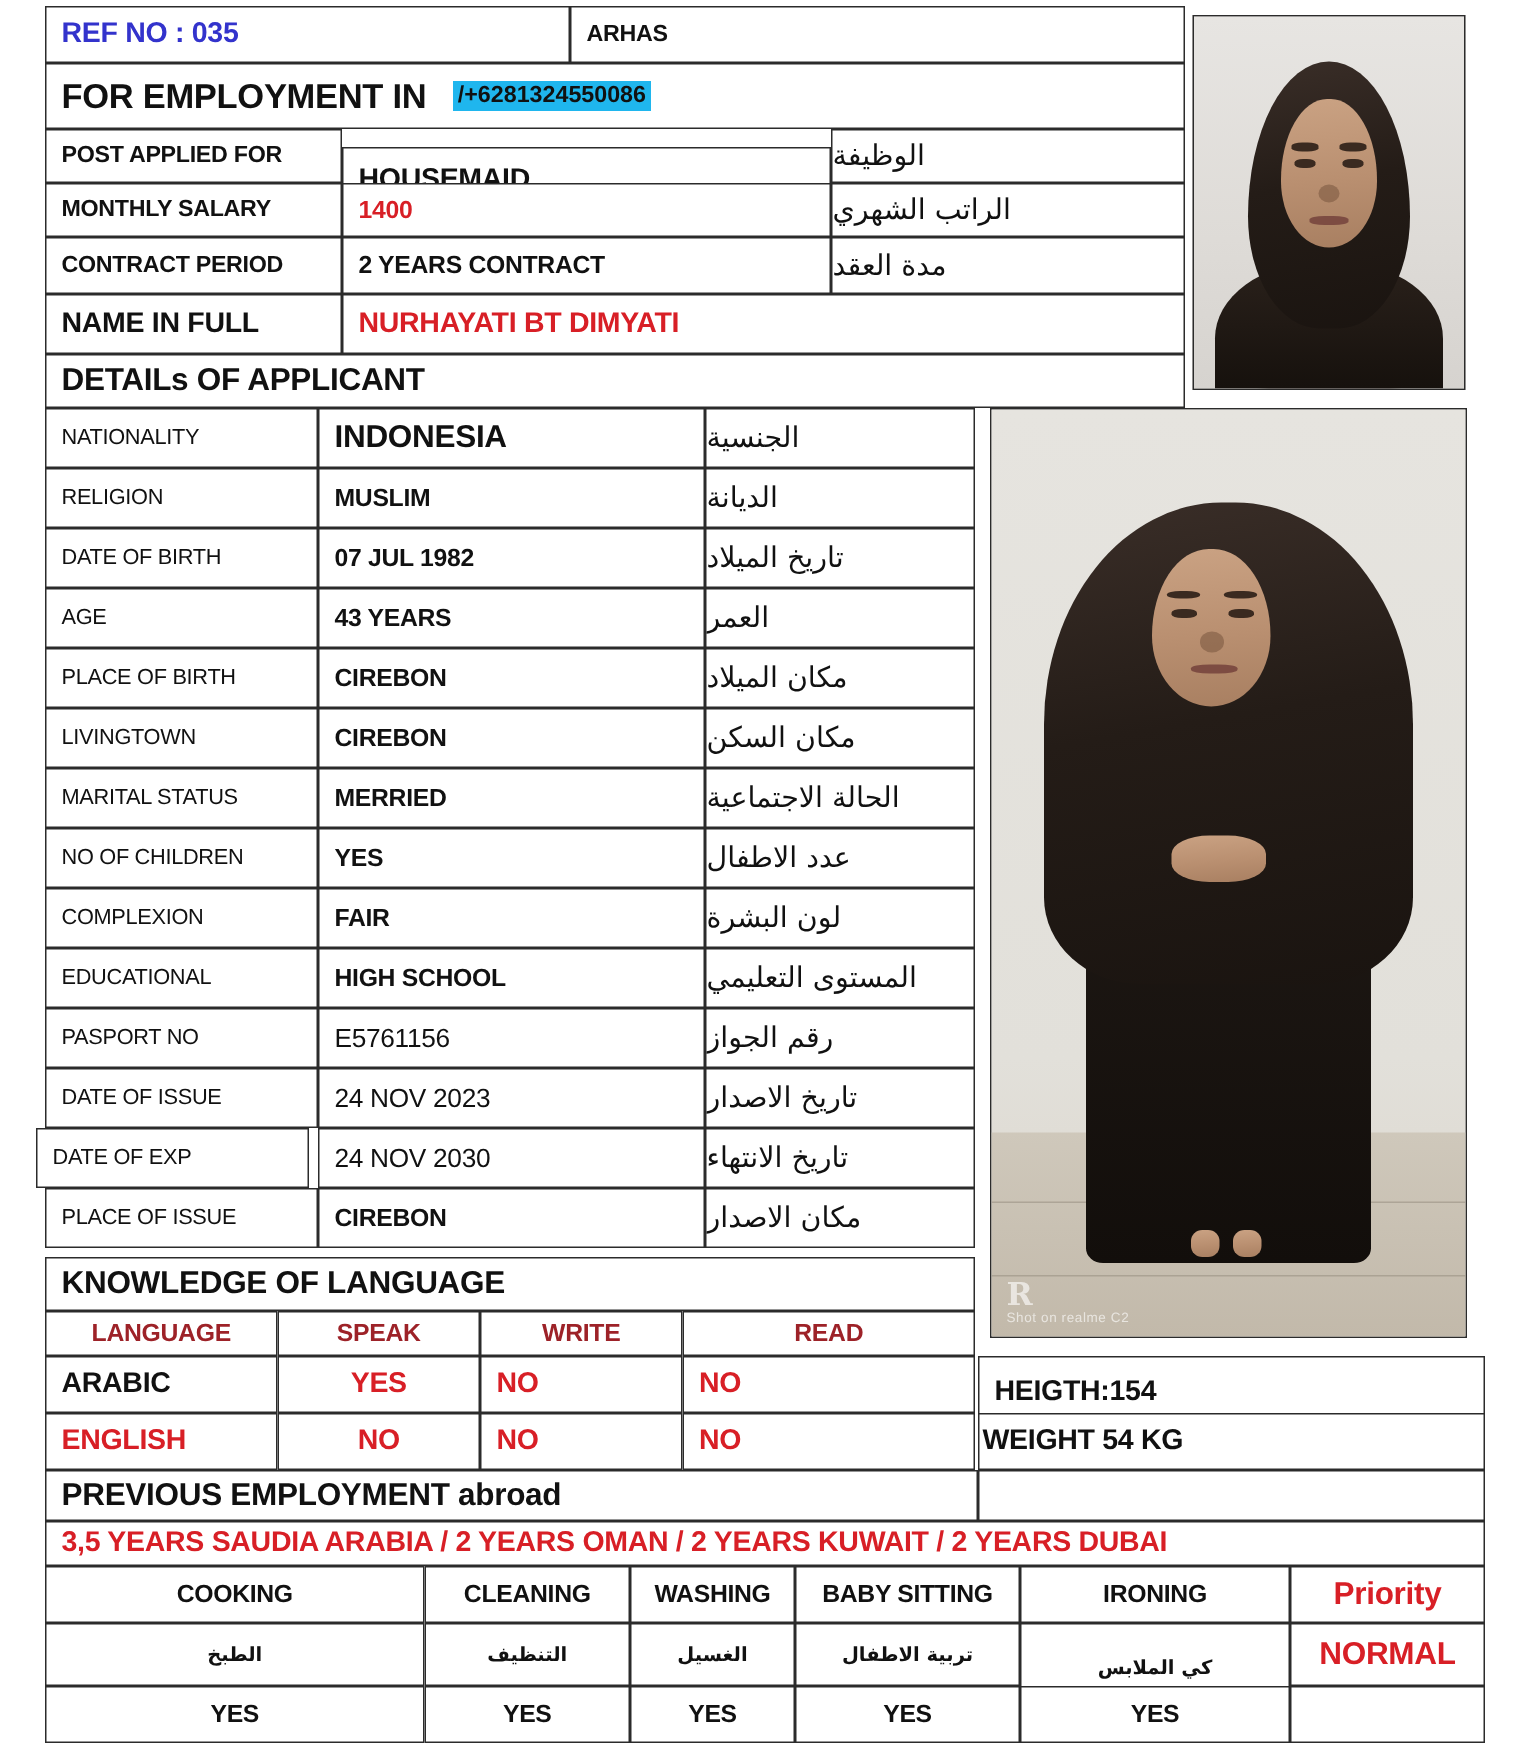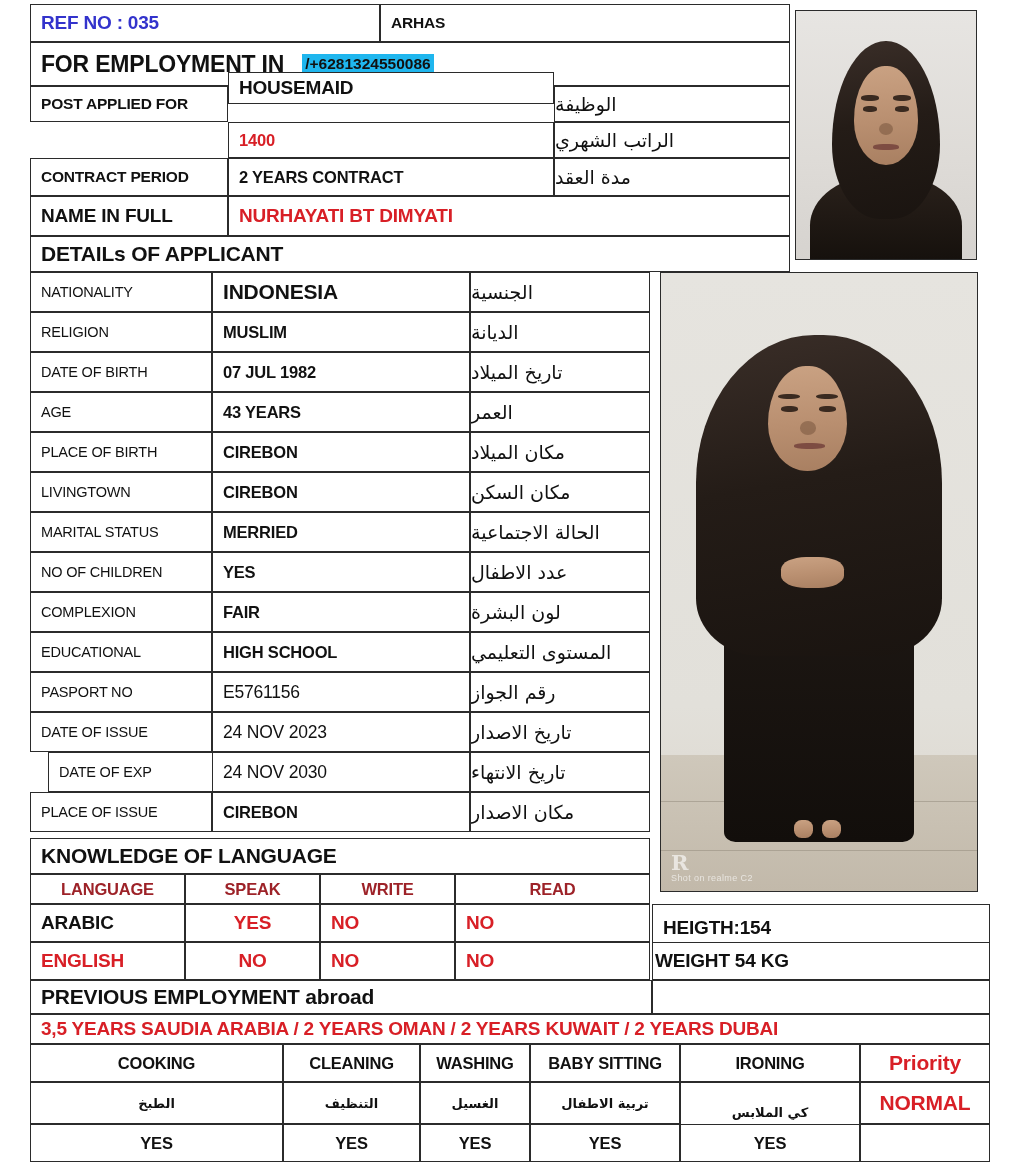--- a/index.html
+++ b/index.html
@@ -86,27 +86,30 @@
   </div>
 
   <div class="cell padL" style="left:30px;top:42px;width:760px;height:44px;">
     <span class="bold fs22 cond">FOR EMPLOYMENT IN</span>
     <span class="hl fs15" style="margin-left:18px;">/+6281324550086</span>
   </div>
 
   <div class="cell padL" style="left:30px;top:86px;width:198px;height:36px;">
     <span class="bold fs15 cond">POST APPLIED FOR</span>
     </div>
-  <div class="cell padL" style="left:228px;top:72px;width:326px;height:32px;">
+  <div class="cell padL" style="left:228px;top:98px;width:326px;height:44px;">
     <span class="bold black fs18 cond">HOUSEMAID</span>
     </div>
   <div class="cell rtl padR" style="left:554px;top:86px;width:236px;height:36px;">
     <span class="ar">الوظيفة</span>
     </div>
 
+  <div class="cell padL" style="left:30px;top:122px;width:198px;height:36px;">
+    <span class="bold fs15 cond">MONTHLY SALARY</span>
+    </div>
   <div class="cell padL" style="left:228px;top:122px;width:326px;height:36px;">
     <span class="red fs16 cond">1400</span>
     </div>
   <div class="cell rtl padR" style="left:554px;top:122px;width:236px;height:36px;">
     <span class="ar">الراتب الشهري</span>
     </div>
 
   <div class="cell padL" style="left:30px;top:158px;width:198px;height:38px;">
     <span class="bold fs15 cond">CONTRACT PERIOD</span>
     </div>
@@ -230,21 +233,21 @@
       </div>
       <div class="cell padL" style="left: 30px; top: 712px; width: 182px; height: 40px;">
         <span class="fs14 cond">DATE OF ISSUE</span>
       </div>
       <div class="cell padL" style="left: 212px; top: 712px; width: 258px; height: 40px;">
         <span class="black fs17 cond">24 NOV 2023</span>
       </div>
       <div class="cell rtl padR" style="left: 470px; top: 712px; width: 180px; height: 40px;">
         <span class="ar">تاريخ الاصدار</span>
       </div>
-      <div class="cell padL" style="left: 48px; top: 752px; width: 182px; height: 40px;">
+      <div class="cell padL" style="left: 24px; top: 752px; width: 182px; height: 40px;">
         <span class="fs14 cond">DATE OF EXP</span>
       </div>
       <div class="cell padL" style="left: 212px; top: 752px; width: 258px; height: 40px;">
         <span class="black fs17 cond">24 NOV 2030</span>
       </div>
       <div class="cell rtl padR" style="left: 470px; top: 752px; width: 180px; height: 40px;">
         <span class="ar">تاريخ الانتهاء</span>
       </div>
       <div class="cell padL" style="left: 30px; top: 792px; width: 182px; height: 40px;">
         <span class="fs14 cond">PLACE OF ISSUE</span>

